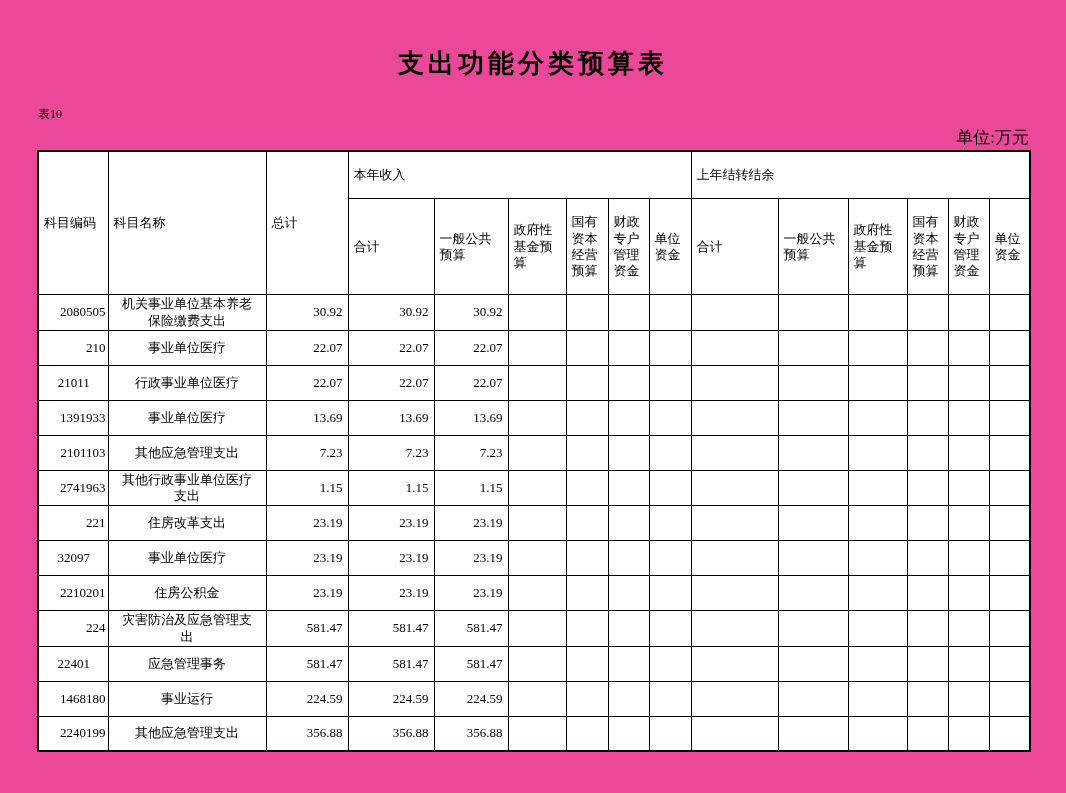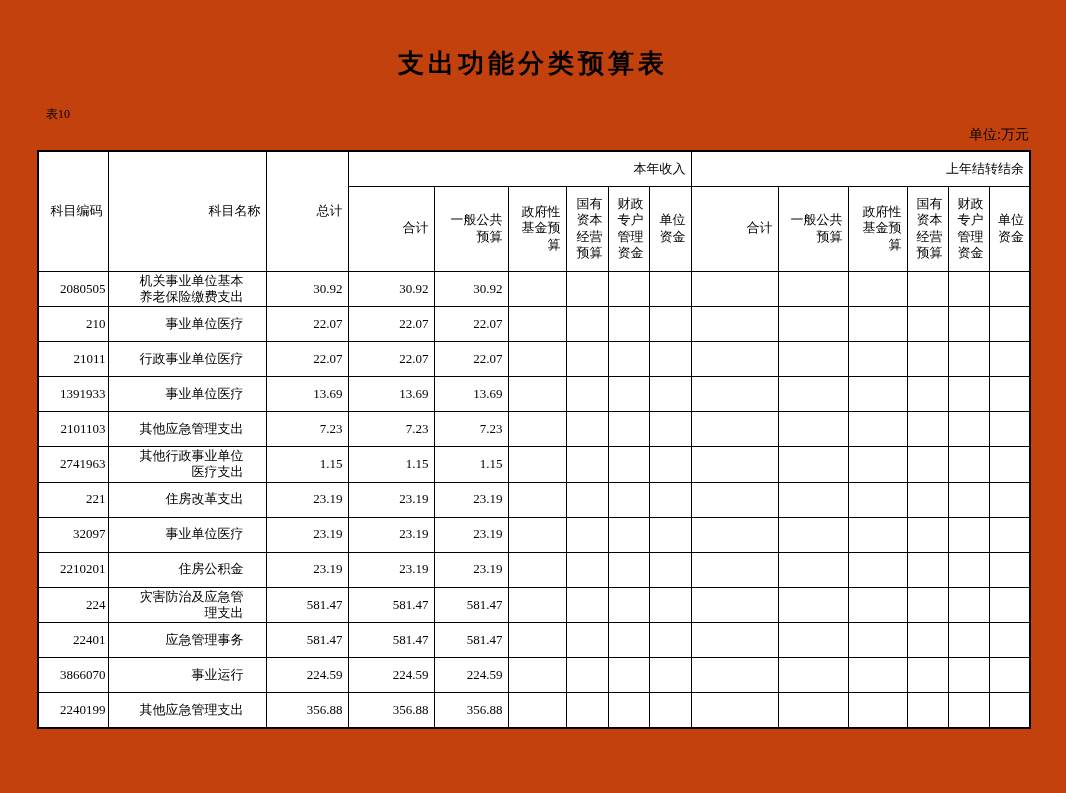--- a/index.html
+++ b/index.html
@@ -4,48 +4,47 @@
 <style>
   html, body {
     margin: 0;
     padding: 0;
     background: #ffffff;
   }
   .page {
     position: relative;
     width: 1066px;
     height: 793px;
-    background: #c2410c;
+    background: #ec4899;
     color: #000000;
     font-family: "Liberation Serif", "DejaVu Serif", serif;
     overflow: hidden;
   }
   .title {
     position: absolute;
     top: 46px;
     left: 0;
     width: 100%;
     text-align: center;
     font-family: "Liberation Sans", "DejaVu Sans", sans-serif;
     font-weight: bold;
     font-size: 26px;
     letter-spacing: 4px;
   }
   .table-label {
     position: absolute;
     left: 38px;
     top: 106px;
     font-size: 12px;
-    margin-left: 8px;
   }
   .unit-label {
     position: absolute;
     right: 37px;
     top: 126px;
-    font-size: 14px;
+    font-size: 17px;
   }
   table.budget {
     position: absolute;
     left: 37px;
     top: 150px;
     width: 992px;
     border-collapse: collapse;
     table-layout: fixed;
     border: 2px solid #000000;
     background: #ffffff;
@@ -56,32 +55,32 @@
     font-weight: normal;
     font-size: 13px;
     line-height: 1.25;
     overflow: hidden;
     vertical-align: middle;
     word-break: break-all;
   }
   table.budget thead tr.h1 { height: 35px; }
   table.budget thead tr.h2 { height: 85px; }
   table.budget th {
-    text-align: right;
-    padding: 2px 5px;
+    text-align: left;
+    padding: 15px 5px;
   }
   table.budget tbody tr { height: 35px; }
   table.budget td.code {
     text-align: right;
     padding: 1px 2px 1px 3px;
   }
-  table.budget td.code.center { text-align: right; }
+  table.budget td.code.center { text-align: center; }
   table.budget td.name {
-    text-align: right;
-    padding: 1px 22px;
+    text-align: center;
+    padding: 1px 12px;
   }
   table.budget td.num {
     text-align: right;
     padding: 1px 5px;
   }
 </style>
 </head>
 <body>
 
 <div class="page">
@@ -312,21 +311,21 @@
           <td class="num"></td>
           <td class="num"></td>
           <td class="num"></td>
           <td class="num"></td>
           <td class="num"></td>
           <td class="num"></td>
           <td class="num"></td>
           <td class="num"></td>
         </tr>
         <tr>
-          <td class="code">3866070</td>
+          <td class="code">1468180</td>
           <td class="name">事业运行</td>
           <td class="num">224.59</td>
           <td class="num">224.59</td>
           <td class="num">224.59</td>
           <td class="num"></td>
           <td class="num"></td>
           <td class="num"></td>
           <td class="num"></td>
           <td class="num"></td>
           <td class="num"></td>

